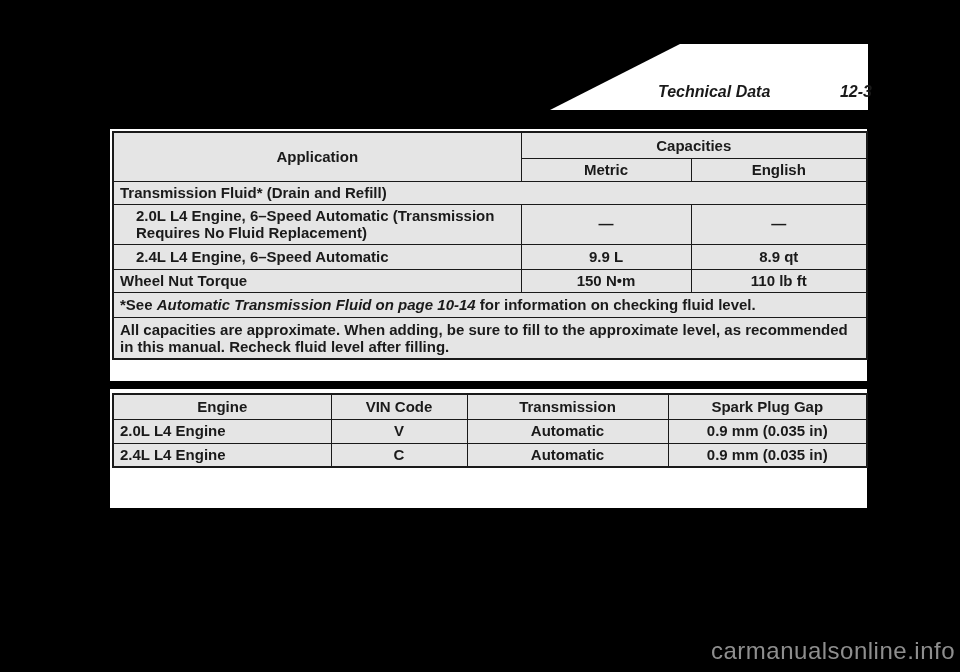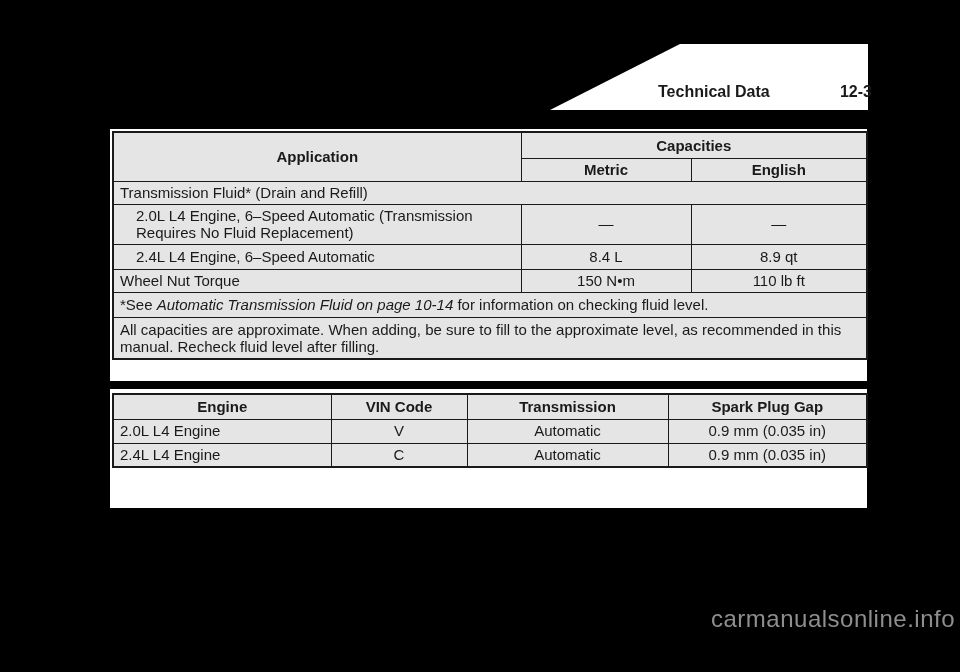--- a/index.html
+++ b/index.html
@@ -17,46 +17,46 @@
     left:550px;top:44px;width:318px;height:66px;
     clip-path:polygon(130px 0,100% 0,100% 100%,0 100%);
   }
   #strip-a{left:110px;top:129px;width:757px;height:252px;}
   #strip-b{left:110px;top:389px;width:757px;height:119px;}
 
   
   #page-heading{
     left:658px;top:84px;width:214px;
     display:flex;justify-content:space-between;align-items:flex-end;
-    font-weight:bold;font-size:16px;line-height:16px;white-space:nowrap;
+    font-weight:bold;font-size:16px;line-height:16px;white-space:nowrap;font-style:italic;
   }
 
   
   table{border-collapse:collapse;table-layout:fixed;background:#e5e5e5;}
   #capacities-table{position:absolute;left:112px;top:131px;width:754px;}
   #engine-table{position:absolute;left:112px;top:393px;width:754px;}
   table,th,td{border:1px solid #1a1a1a;}
   table{border-width:2px;}
   th,td{
     font-size:15px;line-height:1.15;padding:0 6px;
-    overflow:hidden;white-space:nowrap;
+    overflow:hidden;white-space:nowrap;font-weight:bold;
   }
   th{font-weight:bold;text-align:center;}
   td.c{text-align:center;}
   td.l{text-align:left;}
   td.indent{padding-left:22px;}
   td.wrap{white-space:normal;}
   .h26{height:26px;} .h23{height:23px;} .h25{height:25px;}
   .h40{height:40px;} .h42{height:42px;} .h22{height:22px;} .h24{height:24px;}
   #engine-title-cell{font-weight:bold;text-align:center;font-size:16px;}
   .em{font-style:italic;}
 
   
   #watermark{
-    right:5px;top:605px;left:auto;
+    right:5px;top:637px;left:auto;
     font-size:24px;letter-spacing:0.5px;color:#8e8e8e;
   }
 </style>
 </head>
 <body>
 
 <div class="abs strip" id="heading-strip"></div>
 <div class="abs strip" id="strip-a"></div>
 <div class="abs strip" id="strip-b"></div>
 
@@ -86,21 +86,21 @@
   <tr class="h40">
     <td class="l indent">
       <div>2.0L L4 Engine, 6–Speed Automatic (Transmission</div>
       <div>Requires No Fluid Replacement)</div>
     </td>
     <td class="c">—</td>
     <td class="c">—</td>
   </tr>
   <tr class="h25">
     <td class="l indent">2.4L L4 Engine, 6–Speed Automatic</td>
-    <td class="c">8.4 L</td>
+    <td class="c">9.9 L</td>
     <td class="c">8.9 qt</td>
   </tr>
   <tr class="h23">
     <td class="l">Wheel Nut Torque</td>
     <td class="c">150 N•m</td>
     <td class="c">110 lb ft</td>
   </tr>
   <tr class="h25">
     <td class="l" colspan="3"><span>*See </span><span class="em">Automatic Transmission Fluid on page 10-14</span><span> for information on checking fluid level.</span></td>
   </tr>

